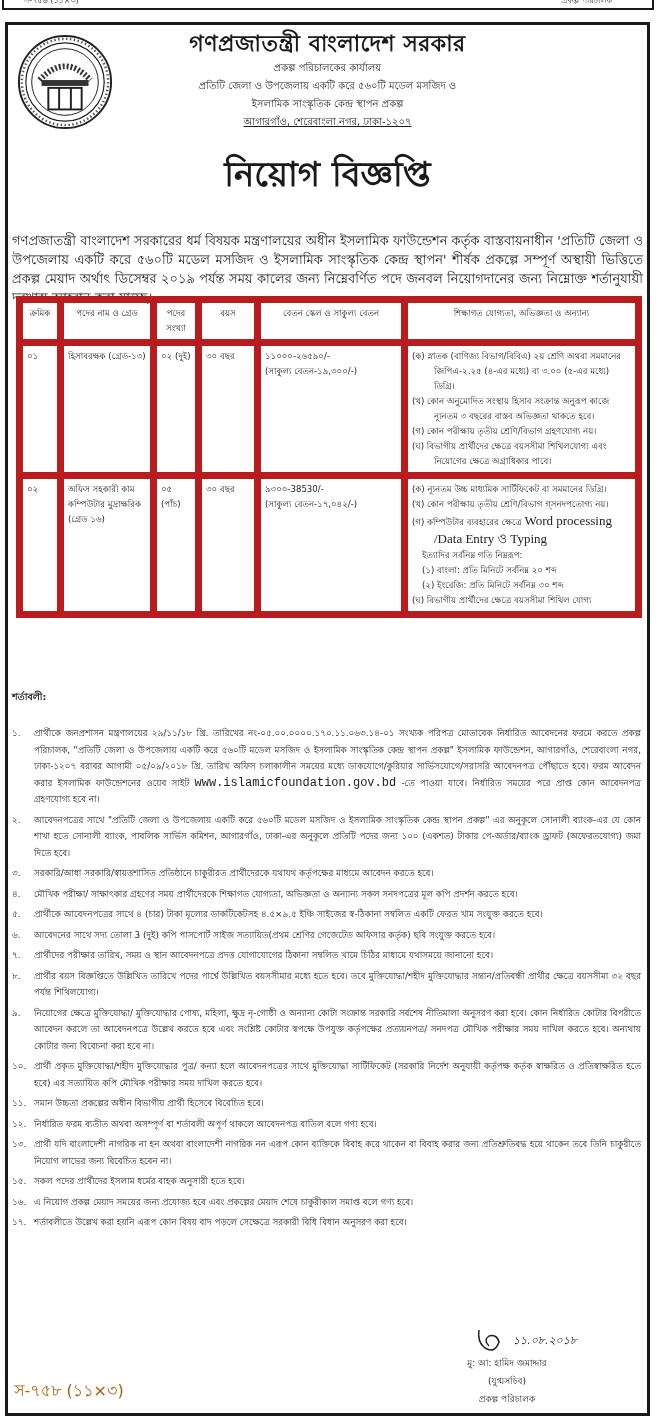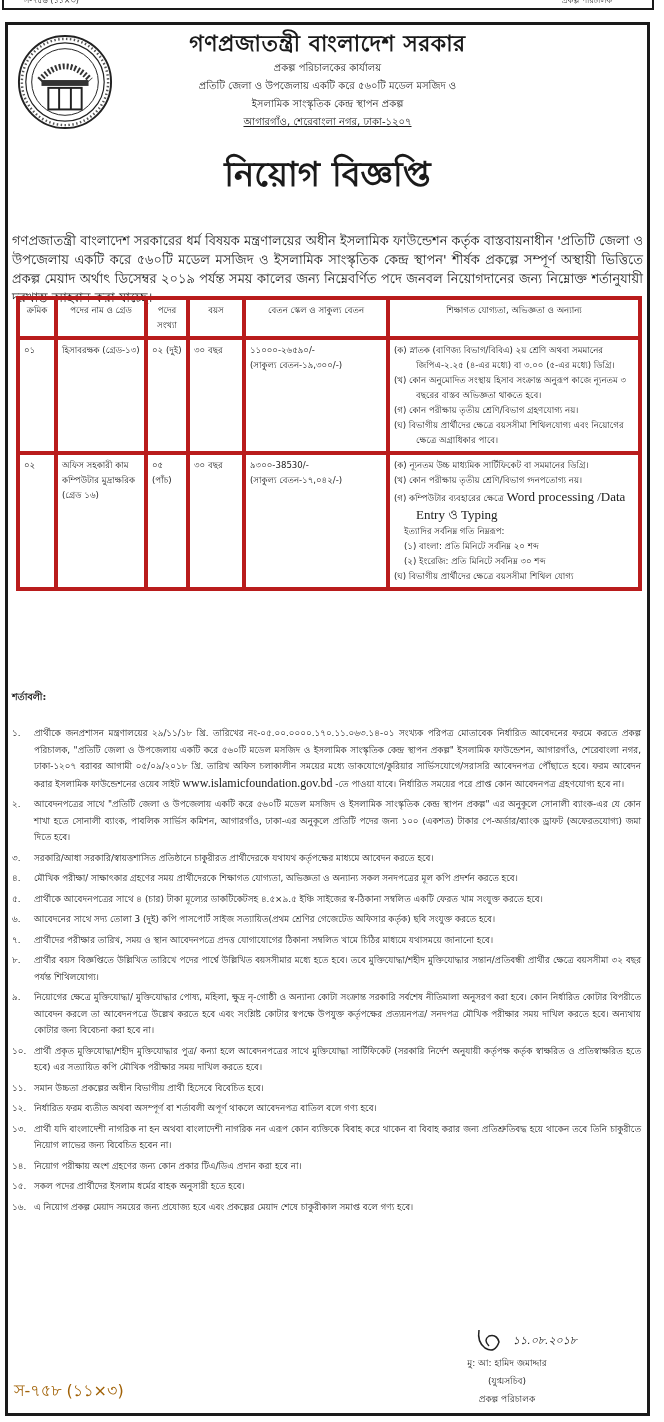--- a/index.html
+++ b/index.html
@@ -14,32 +14,32 @@
   .logo { position: absolute; left: 6px; top: 8px; width: 102px; height: 98px; }
   .head { position: absolute; left: 0; right: 0; top: 4px; text-align: center; }
   .head .gov { font-size: 22px; font-weight: bold; line-height: 30px; letter-spacing: 0.5px; }
   .head .sub { font-size: 10px; line-height: 18px; color: #222; }
   .head .addr { font-size: 10px; line-height: 18px; text-decoration: underline; }
   .head .title { font-size: 34px; font-weight: bold; line-height: 46px; margin-top: 20px; }
   .intro { position: absolute; left: 4px; right: 4px; top: 206px; font-size: 13px; line-height: 19px;
            text-align: justify; color: #222; }
   table.posts { position: absolute; left: 8px; top: 271px; width: 626px; border-collapse: collapse;
                 font-size: 8.6px; line-height: 15px; color: #222; }
-  table.posts th, table.posts td { border: 4px solid #b91c1c; vertical-align: top; padding: 3px 4px; }
+  table.posts th, table.posts td { border: 7px solid #b91c1c; vertical-align: top; padding: 3px 4px; }
   table.posts th { font-weight: normal; text-align: center; height: 30px; }
   table.posts td.c { }
   .req { padding-left: 22px; text-indent: -22px; }
   .req .en { font-family: "Liberation Serif", serif; font-size: 13px; line-height: 18px; }
   .sub-req { padding-left: 10px; }
   .conds { position: absolute; left: 4px; right: 6px; top: 665px; font-size: 8.8px; color: #222; }
   .conds .h { font-weight: bold; font-size: 9.5px; margin-bottom: 20px; }
   .cond { display: flex; line-height: 16.5px; margin-bottom: 4px; text-align: justify; }
   .cond .n { width: 22px; flex: none; }
   .cond .t { flex: 1; }
-  .cond .t .en { font-family: Liberation Serif, serif; font-size: 12px; }
+  .cond .t .en { font-family: Liberation Mono, monospace; font-size: 12px; }
   .sig { position: absolute; right: 70px; top: 1303px; width: 140px; text-align: center;
          font-size: 9px; line-height: 18px; color: #222; }
   .sig .mark { font-size: 11px; font-style: italic; text-align: right; }
   .code { position: absolute; left: 6px; bottom: 8px; font-size: 16px; color: #a16207; }
 </style>
 </head>
 <body>
 
 <div class="top-strip">
   <span class="l">স-৭৫৬ (১১×৩)</span>
@@ -103,21 +103,21 @@
         <td class="c">০২</td>
         <td>অফিস সহকারী কাম কম্পিউটার মুদ্রাক্ষরিক (গ্রেড ১৬)</td>
         <td class="c">০৫ (পাঁচ)</td>
         <td>৩০ বছর</td>
         <td class="c">
           <div>৯৩০০-38530/-</div>
           <div>(সাকুল্য বেতন-১৭,০৪২/-)</div>
         </td>
         <td>
           <div class="req">(ক) ন্যূনতম উচ্চ মাধ্যমিক সার্টিফিকেট বা সমমানের ডিগ্রি।</div>
-          <div class="req">(খ) কোন পরীক্ষায় তৃতীয় শ্রেণি/বিভাগ গ্দনপতোগ্য নয়।</div>
+          <div class="req">(খ) কোন পরীক্ষায় তৃতীয় শ্রেণি/বিভাগ গ্সনদপতোগ্য নয়।</div>
           <div class="req">
             <span>(গ) কম্পিউটার ব্যবহারের ক্ষেত্রে</span>
             <span class="en">Word processing /Data Entry ও Typing</span>
           </div>
           <div class="sub-req">ইত্যাদির সর্বনিম্ন গতি নিম্নরূপ:</div>
           <div class="sub-req">(১) বাংলা: প্রতি মিনিটে সর্বনিম্ন ২০ শব্দ</div>
           <div class="sub-req">(২) ইংরেজি: প্রতি মিনিটে সর্বনিম্ন ৩০ শব্দ</div>
           <div class="req">(ঘ) বিভাগীয় প্রার্থীদের ক্ষেত্রে বয়সসীমা শিথিল যোগ্য</div>
         </td>
       </tr>
@@ -172,30 +172,30 @@
       </div>
     <div class="cond">
         <span class="n">১২.</span>
         <span class="t">নির্ধারিত ফরম ব্যতীত অথবা অসম্পূর্ণ বা শর্তাবলী অপূর্ণ থাকলে আবেদনপত্র বাতিল বলে গণ্য হবে।</span>
       </div>
     <div class="cond">
         <span class="n">১৩.</span>
         <span class="t">প্রার্থী যদি বাংলাদেশী নাগরিক না হন অথবা বাংলাদেশী নাগরিক নন এরূপ কোন ব্যক্তিকে বিবাহ করে থাকেন বা বিবাহ করার জন্য প্রতিশ্রুতিবদ্ধ হয়ে থাকেন তবে তিনি চাকুরীতে নিয়োগ লাভের জন্য বিবেচিত হবেন না।</span>
       </div>
     <div class="cond">
-        <span class="n">১৪.</span>
-        <span class="t">নিয়োগ পরীক্ষায় অংশ গ্রহণের জন্য কোন প্রকার টিএ/ডিএ প্রদান করা হবে না।</span>
-      </div>
-    <div class="cond">
         <span class="n">১৫.</span>
         <span class="t">সকল পদের প্রার্থীদের ইসলাম ধর্মের বাহক অনুসারী হতে হবে।</span>
       </div>
     <div class="cond">
         <span class="n">১৬.</span>
         <span class="t">এ নিয়োগ প্রকল্প মেয়াদ সময়ের জন্য প্রযোজ্য হবে এবং প্রকল্পের মেয়াদ শেষে চাকুরীকাল সমাপ্ত বলে গণ্য হবে।</span>
+      </div>
+    <div class="cond">
+        <span class="n">১৭.</span>
+        <span class="t">শর্তাবলীতে উল্লেখ করা হয়নি এরূপ কোন বিষয় বাদ পড়লে সেক্ষেত্রে সরকারী বিধি বিধান অনুসরণ করা হবে।</span>
       </div>
   </div>
 
   <div class="sig">
     <div class="mark">
       <svg width="34" height="26" viewBox="0 0 34 26" style="vertical-align:middle">
         <path d="M4 2 Q2 14 10 20 Q20 26 24 14 Q22 6 14 8 Q8 12 14 18" fill="none" stroke="#222" stroke-width="1.5"></path>
       </svg>
       <span>১১.০৮.২০১৮</span>
     </div>

